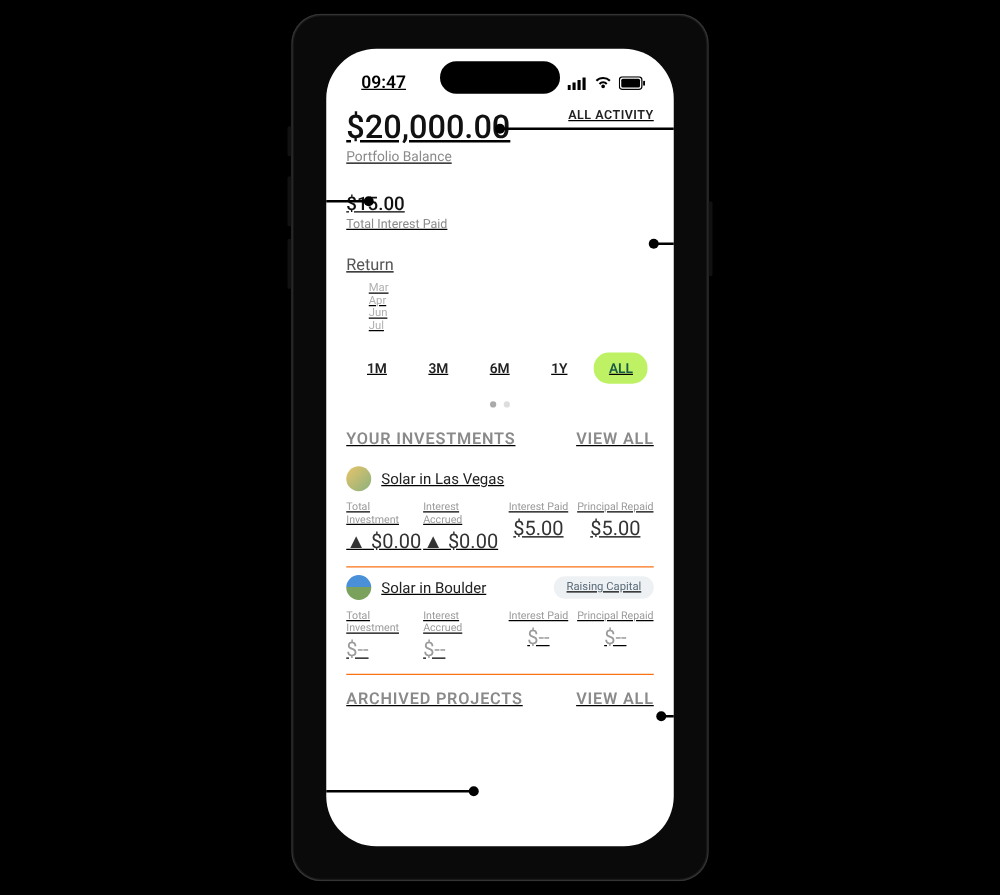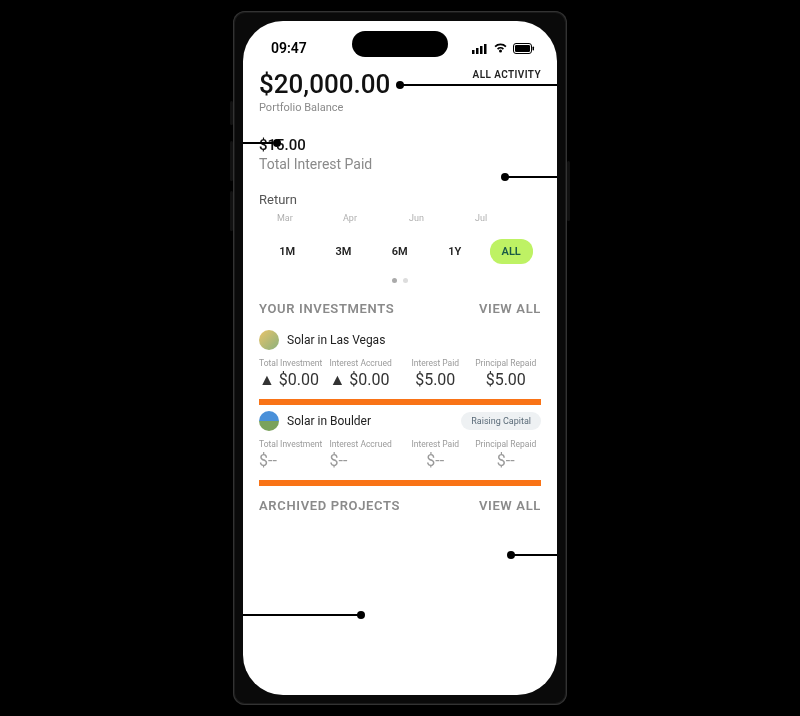--- a/index.html
+++ b/index.html
@@ -11,23 +11,24 @@
     width: 800px;
     height: 716px;
     font-family: -apple-system, BlinkMacSystemFont, "Segoe UI", Roboto, Arial, sans-serif;
     overflow: hidden;
   }
   .phone {
     position: relative;
     width: 334px;
     height: 694px;
     background: #0a0a0a;
-    border-radius: 12px;
-    padding: 10px;
+    border-radius: 24px;
+    padding: 28px;
     box-shadow: 0 0 0 1px #333 inset, 0 0 0 2px #1a1a1a inset;
+    text-decoration: underline;
   }
   
   .side-btn { position: absolute; background: #111; border-radius: 2px; }
   .side-btn.vol-up { left: -3px; top: 130px; width: 3px; height: 40px; }
   .side-btn.vol-dn { left: -3px; top: 180px; width: 3px; height: 40px; }
   .side-btn.silence { left: -3px; top: 90px; width: 3px; height: 24px; }
   .side-btn.power { right: -3px; top: 150px; width: 3px; height: 60px; }
 
   .screen {
     width: 100%;
@@ -75,29 +76,29 @@
   .balance-amount { font-size: 26px; font-weight: 500; color: #111; }
   .all-activity { font-size: 10px; font-weight: 600; letter-spacing: .04em; color: #222; }
   .balance-label { font-size: 11px; color: #8a8a8a; margin-top: 2px; }
 
   .metrics-row {
     display: flex;
     margin-top: 22px;
   }
   .metric { width: 50%; }
   .metric-val { font-size: 15px; font-weight: 500; color: #111; }
-  .metric-label { font-size: 14px; color: #8a8a8a; margin-top: 2px; }
+  .metric-label { font-size: 10px; color: #8a8a8a; margin-top: 2px; }
 
   .chart-section { margin-top: 20px; }
   .chart-title { font-size: 13px; color: #555; margin-bottom: 6px; }
   .chart-wrap { position: relative; height: 130px; }
   .ytick {
     position: absolute; left: 0; font-size: 9px; color: #b0b0b0;
   }
-  .xlabels { display: flex; justify-content: space-between; font-size: 9px; color: #b0b0b0; margin-top: 6px; padding: 0 0 0 18px;}
+  .xlabels { display: flex; justify-content: space-between; font-size: 9px; color: #b0b0b0; margin-top: 6px; padding: 0 0 0 18px; flex-direction: column;}
   .xlabels span { flex: 1; }
   .xlabels span:last-child { }
 
   .range-row {
     display: flex;
     justify-content: space-around;
     align-items: center;
     margin-top: 16px;
     font-size: 11px;
     font-weight: 600;
@@ -127,21 +128,21 @@
     font-size: 13px;
     color: #8a8a8a;
     font-weight: 600;
     letter-spacing: .05em;
     margin-top: 18px;
     margin-bottom: 8px;
   }
 
   .investment {
     padding: 6px 0 10px 0;
-    border-bottom: 6px solid #f97316;
+    border-bottom: 1px solid #f97316;
   }
   .inv-head {
     display: flex;
     align-items: center;
     justify-content: space-between;
   }
   .inv-left { display: flex; align-items: center; gap: 8px; }
   .inv-avatar {
     width: 20px; height: 20px; border-radius: 50%;
     background: linear-gradient(135deg,#e9c46a,#8ab17d);

